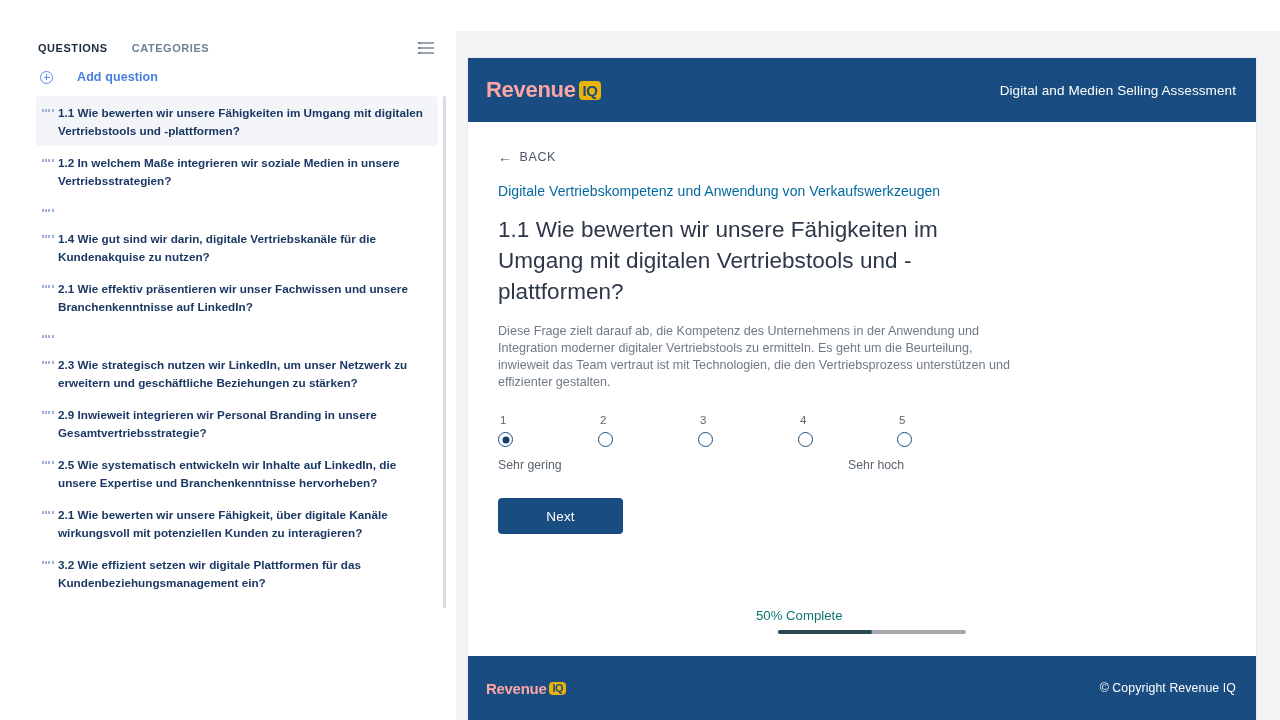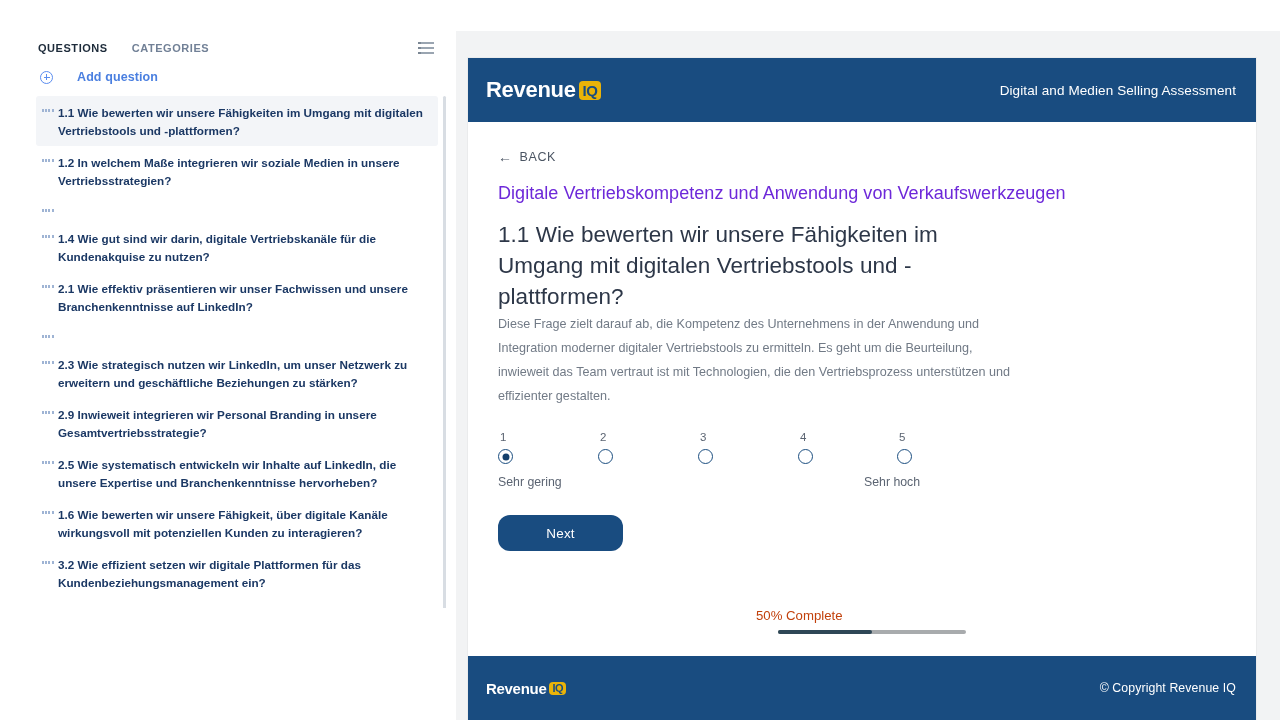--- a/index.html
+++ b/index.html
@@ -113,21 +113,21 @@
 
   #app-header {
     position: relative;
     height: 64px; width: 100%;
     background: #194c80;
     display: flex; align-items: center; justify-content: space-between;
     padding: 0 20px 0 18px;
   }
   .brand { display: flex; align-items: center; }
   .brand .word {
-    font-size: 22px; font-weight: bold; color: #ffffff;
+    font-size: 22px; font-weight: bold; color: #fca5a5;
     letter-spacing: -0.3px;
   }
   .brand .iq-badge {
     margin-left: 3px;
     background: #eab308; color: #194c80;
     border-radius: 4px;
     font-size: 15px; font-weight: bold;
     padding: 2px 4px 2px 4px;
     line-height: 15px;
     display: inline-flex; align-items: center;
@@ -145,33 +145,34 @@
 
   #back-link {
     display: inline-flex; align-items: center; gap: 7px;
     color: #4b5563; font-size: 12.5px; letter-spacing: .6px;
     cursor: pointer;
   }
   #back-link .arrow { font-size: 14px; line-height: 12px; }
 
   #category-label {
     margin-top: 17px;
-    font-size: 18px; color: #6d28d9; letter-spacing: .05px;
+    font-size: 14px; color: #0369a1; letter-spacing: .05px;
   }
 
   #question-title {
     margin-top: 15px;
     font-size: 22.5px; line-height: 31px;
     color: #2d3748; font-weight: normal;
     max-width: 520px;
     letter-spacing: .05px;
   }
 
   #question-desc {
-    font-size: 12.6px; line-height: 24px;
+    margin-top: 16px;
+    font-size: 12.6px; line-height: 17px;
     color: #717a86;
     max-width: 512px;
   }
 
   #scale {
     position: relative;
     margin-top: 23px;
     width: 420px; height: 62px;
   }
   .scale-opt {
@@ -192,41 +193,41 @@
     content: ""; position: absolute;
     left: 50%; top: 50%; transform: translate(-50%, -50%);
     width: 7px; height: 7px; border-radius: 50%;
     background: #153f6b;
   }
   .scale-anchor {
     position: absolute; top: 44px;
     font-size: 12.3px; color: #5b6472; white-space: nowrap;
   }
   #anchor-low { left: 0; }
-  #anchor-high { left: 366px; }
+  #anchor-high { left: 350px; }
 
   #next-button {
     margin-top: 22px;
     width: 125px; height: 36px;
     background: #194c80;
-    border: none; border-radius: 12px;
+    border: none; border-radius: 4px;
     color: #ffffff; font-size: 13.5px;
     font-family: "Liberation Sans", sans-serif;
     cursor: pointer;
     display: flex; align-items: center; justify-content: center;
     letter-spacing: .2px;
   }
 
   #progress-wrap {
     position: absolute;
     left: 278px; bottom: 22px;
     width: 220px;
   }
   #progress-label {
-    font-size: 13.2px; color: #c2410c; margin-bottom: 7px;
+    font-size: 13.2px; color: #0f766e; margin-bottom: 7px;
     text-align: left; padding-left: 10px;
   }
   #progress-track {
     position: relative;
     margin-left: 32px;
     width: 188px; height: 4px;
     background: #a8abad; border-radius: 2px;
     cursor: pointer;
   }
   #progress-fill {
@@ -298,21 +299,21 @@
       <div class="q-item">
         <span class="q-handle"></span>
         <span class="q-text">2.9 Inwieweit integrieren wir Personal Branding in unsere Gesamtvertriebsstrategie?</span>
       </div>
       <div class="q-item">
         <span class="q-handle"></span>
         <span class="q-text">2.5 Wie systematisch entwickeln wir Inhalte auf LinkedIn, die unsere Expertise und Branchenkenntnisse hervorheben?</span>
       </div>
       <div class="q-item">
         <span class="q-handle"></span>
-        <span class="q-text">1.6 Wie bewerten wir unsere Fähigkeit, über digitale Kanäle wirkungsvoll mit potenziellen Kunden zu interagieren?</span>
+        <span class="q-text">2.1 Wie bewerten wir unsere Fähigkeit, über digitale Kanäle wirkungsvoll mit potenziellen Kunden zu interagieren?</span>
       </div>
       <div class="q-item">
         <span class="q-handle"></span>
         <span class="q-text">3.2 Wie effizient setzen wir digitale Plattformen für das Kundenbeziehungsmanagement ein?</span>
       </div>
       <div class="q-item">
         <span class="q-handle"></span>
         <span class="q-text">3.3 Wie gut sind wir darin, maßgeschneiderte Nachrichten und Inhalte für unsere digitalen Kommunikationskanäle zu erstellen?</span>
       </div>
 

